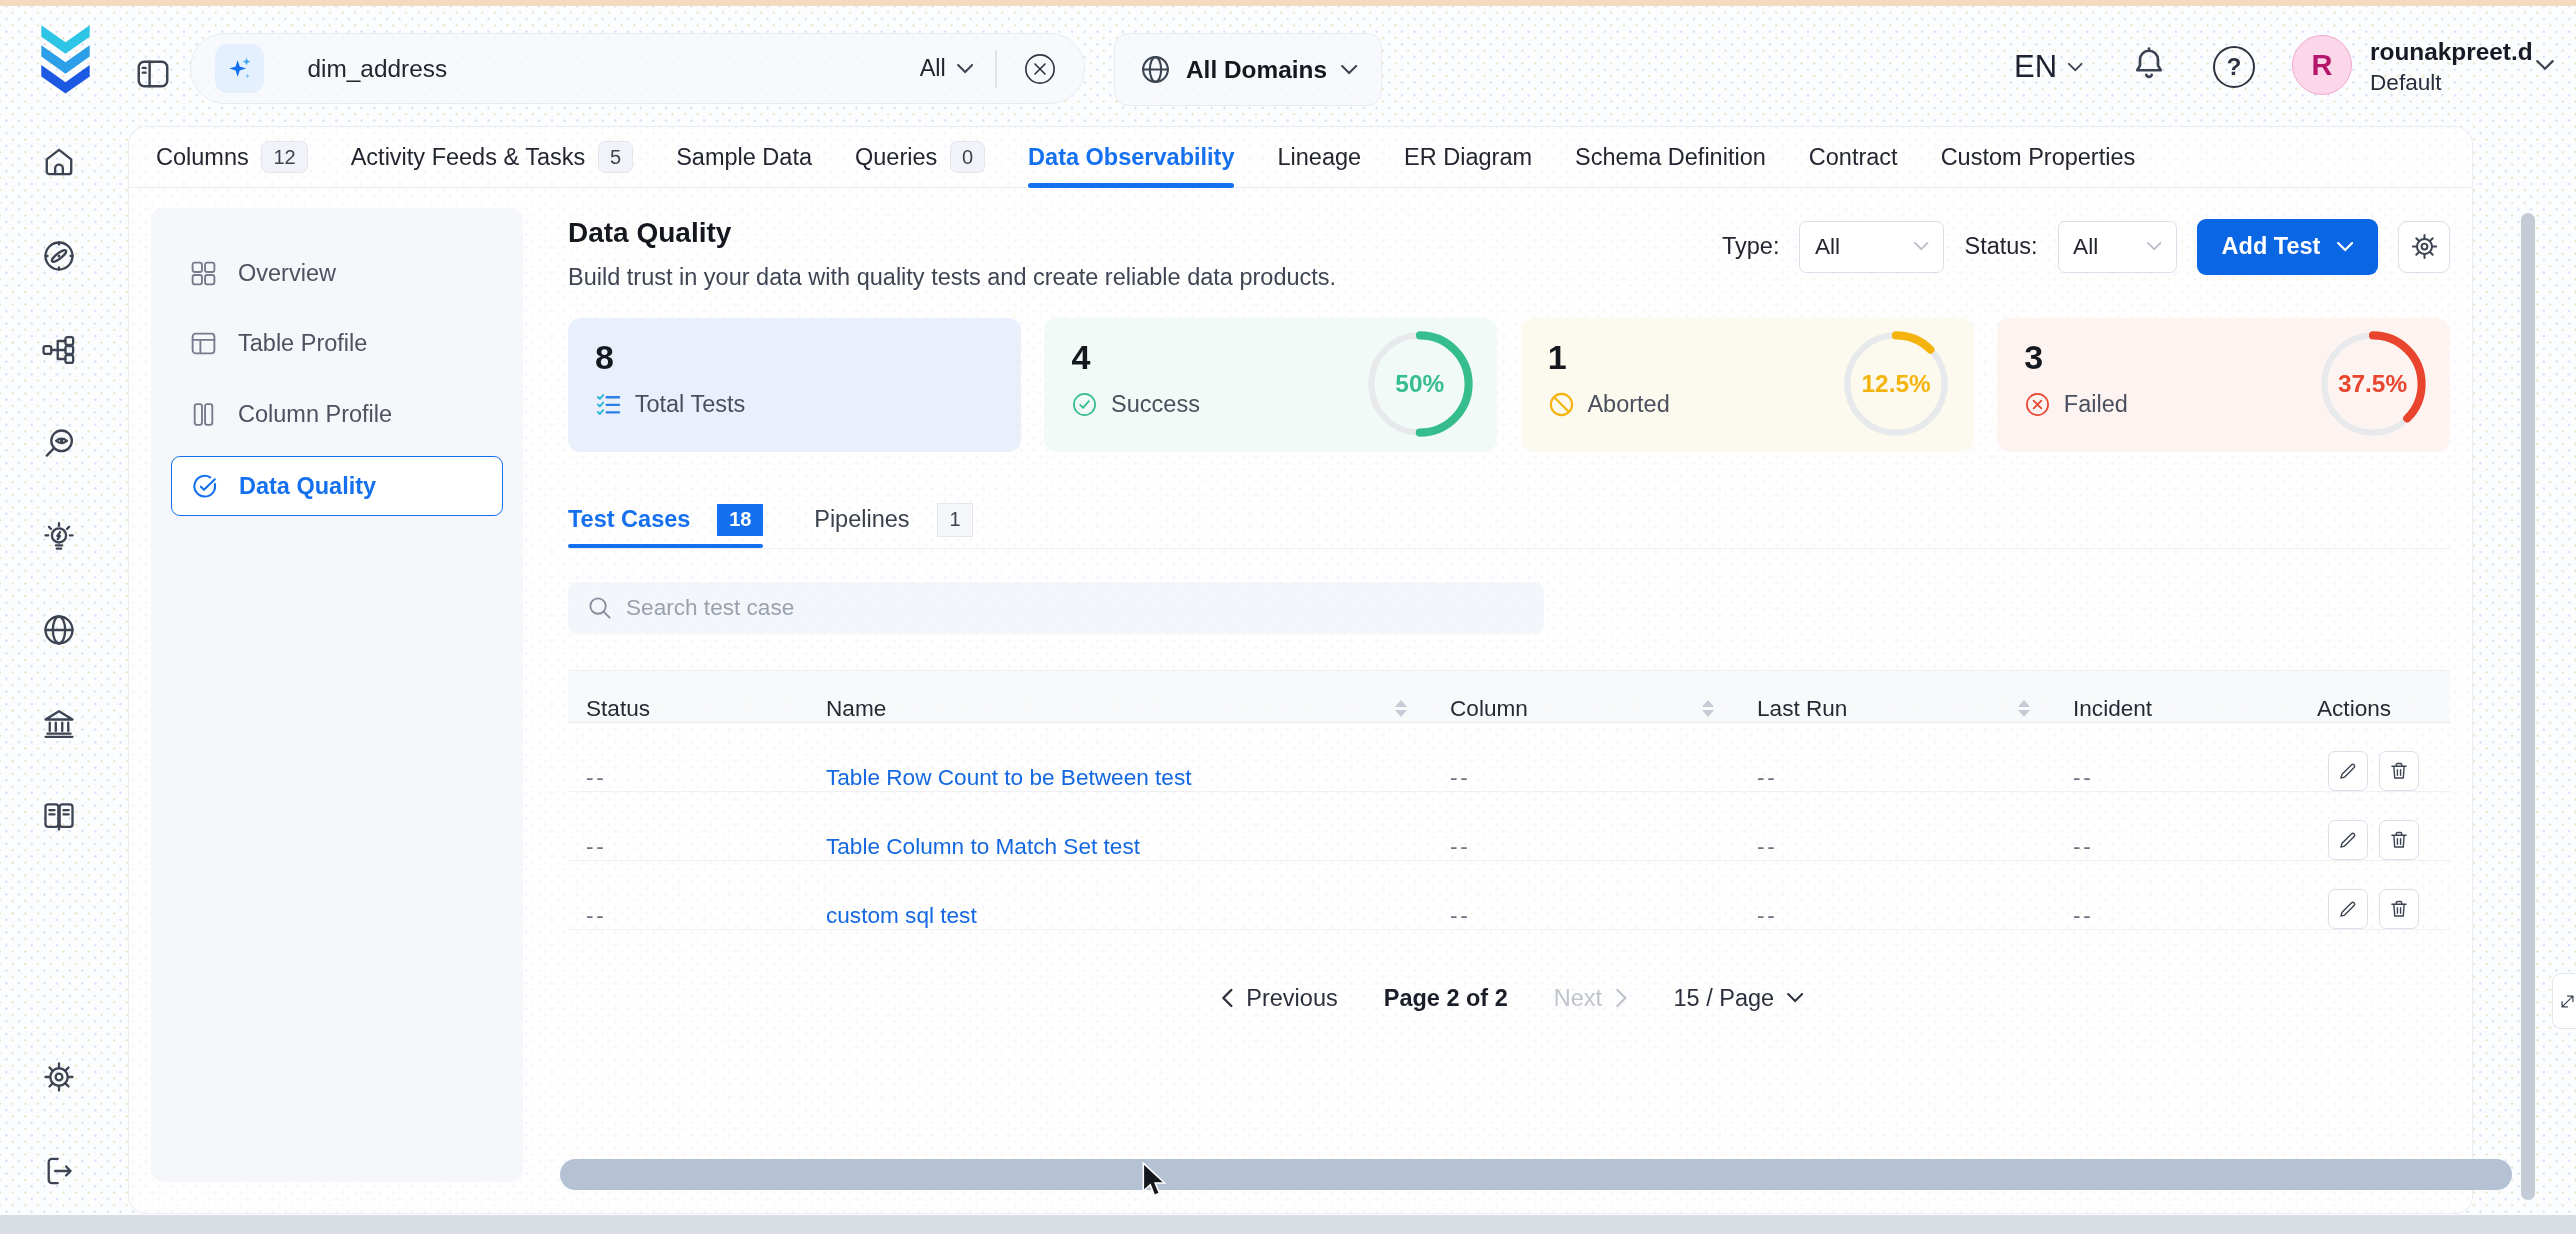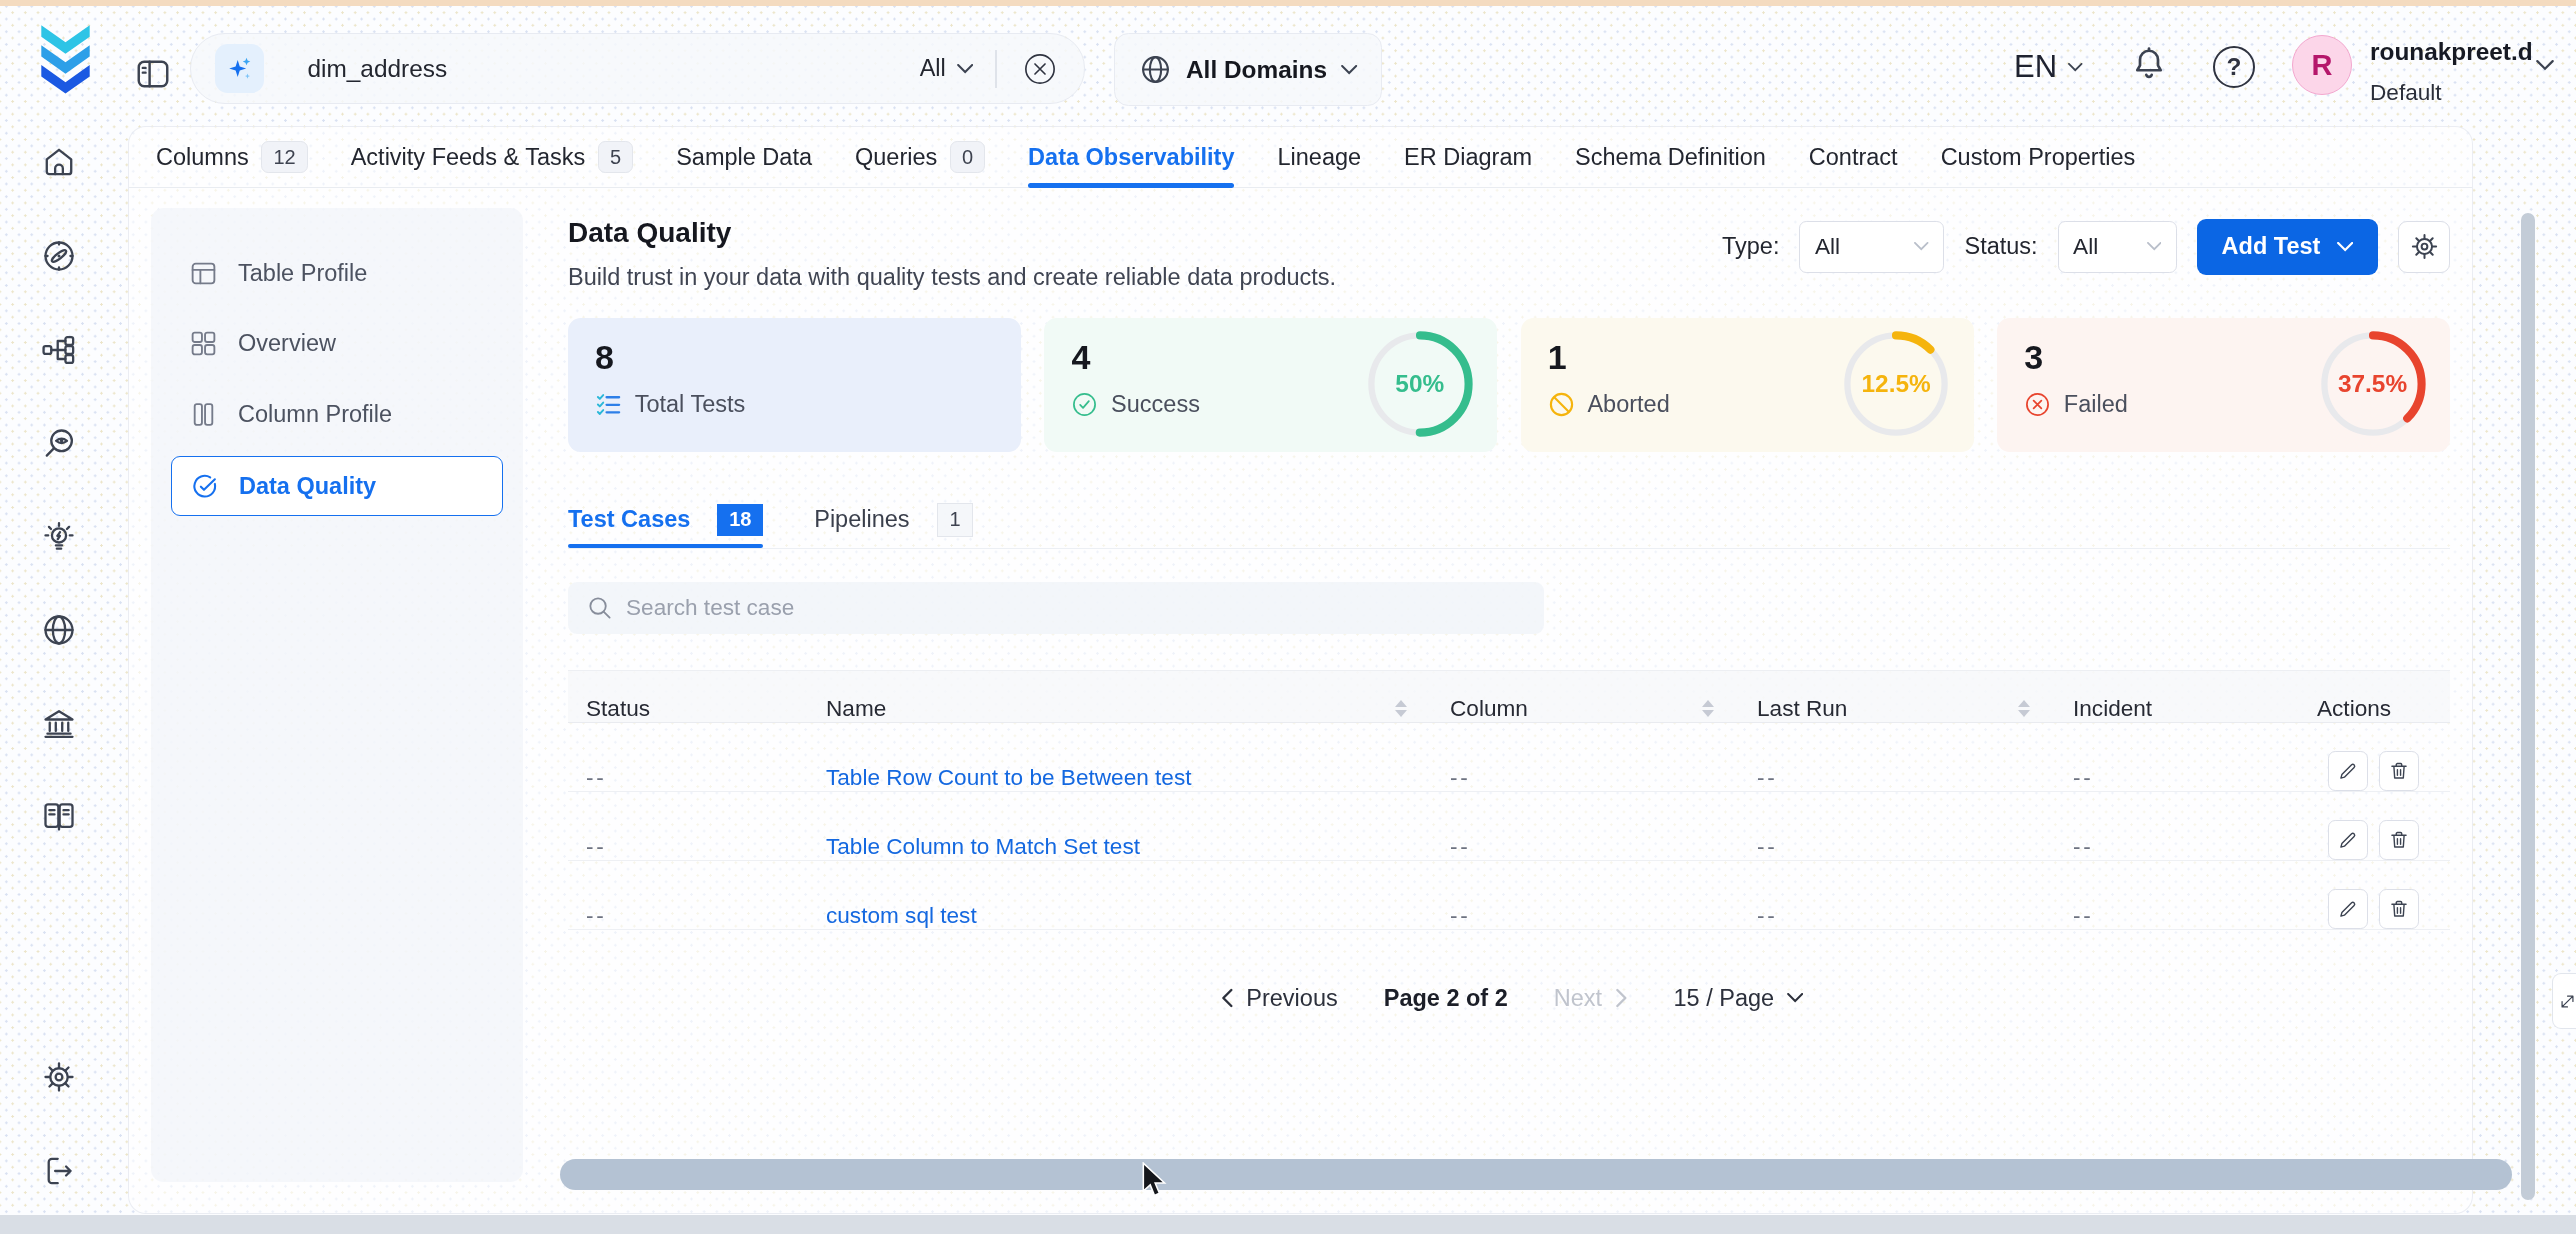--- a/index.html
+++ b/index.html
@@ -32,21 +32,21 @@
   .domains{position:absolute;left:1114px;top:27px;height:71px;border-radius:14.5px;border:1.4px solid #e8ebf2;
     background:rgba(246,248,252,.85);display:flex;align-items:center;gap:14.5px;padding:0 23.5px;font-size:24.4px;font-weight:600;color:#16181f}
   .lang{position:absolute;left:2014px;top:43px;display:flex;align-items:center;gap:11px;font-size:31px;font-weight:500;color:#1e2230}
   .bell-btn{position:absolute;left:2128px;top:38px;background:none;border:none;padding:0}
   .help-btn{position:absolute;left:2213px;top:40px;width:42px;height:42px;border:2px solid #2f3340;border-radius:50%;
     display:flex;align-items:center;justify-content:center;font-size:24.4px;font-weight:600;color:#2f3340;background:none}
   .avatar{position:absolute;left:2292px;top:29px;width:60px;height:60px;border-radius:50%;background:#fcd6e9;border:1.8px solid #f3a7cf;
     display:flex;align-items:center;justify-content:center;font-size:29px;font-weight:700;color:#b5176b;box-sizing:border-box}
   .user-names{position:absolute;left:2370px;top:31px;line-height:1.2}
   .user-names .nm{font-size:24.4px;font-weight:700;color:#171a24}
-  .user-names .tm{font-size:22.6px;color:#2a2e3a;margin-top:12px}
+  .user-names .tm{font-size:22.6px;color:#2a2e3a;margin-top:2px}
   .user-caret{position:absolute;left:2536px;top:54px}
 
   
   .panel{position:absolute;left:128px;top:126px;width:2345px;height:1088px;border-radius:18px;
     background:rgba(255,255,255,.58);border:0.9px solid rgba(226,230,238,.7);box-sizing:border-box}
   .etabs{height:60px;border-bottom:1.4px solid #e9ecf1;display:flex;align-items:center;gap:43px;padding:0 27px}
   .etab{display:flex;align-items:center;gap:12.7px;height:100%;position:relative;font-size:23.5px;font-weight:500;color:#23262f;cursor:pointer}
   .etab.active{color:#1570ef;font-weight:700}
   .etab.active::after{content:"";position:absolute;left:0;right:0;bottom:-0.9px;height:4.5px;border-radius:2.7px;background:#1570ef}
   .cbadge{font-size:20px;padding:3.6px 11px;border-radius:7.2px;background:rgba(240,242,247,.9);border:0.9px solid #e3e6ec;color:#3e4350}
@@ -342,36 +342,36 @@
         <span>Custom Properties</span>
       </div>
   </div>
 
   <div class="content">
 
     <aside class="subnav">
       <div class="nav-item">
         <span class="nicon">
             <svg width="29" height="29" viewBox="0 0 28 28">
-              <rect class="stroke" x="3.5" y="4.5" width="21" height="19" rx="3"></rect>
-              <path class="stroke" d="M3.5 10.5 H24.5 M11 10.5 V23.5"></path>
-            </svg>
-          </span>
-        <span>Table Profile</span>
-      </div>
-      <div class="nav-item">
-        <span class="nicon">
-            <svg width="29" height="29" viewBox="0 0 28 28">
               <rect class="stroke" x="3.5" y="3.5" width="9" height="9" rx="2"></rect>
               <rect class="stroke" x="15.5" y="3.5" width="9" height="9" rx="2"></rect>
               <rect class="stroke" x="3.5" y="15.5" width="9" height="9" rx="2"></rect>
               <rect class="stroke" x="15.5" y="15.5" width="9" height="9" rx="2"></rect>
             </svg>
           </span>
         <span>Overview</span>
+      </div>
+      <div class="nav-item">
+        <span class="nicon">
+            <svg width="29" height="29" viewBox="0 0 28 28">
+              <rect class="stroke" x="3.5" y="4.5" width="21" height="19" rx="3"></rect>
+              <path class="stroke" d="M3.5 10.5 H24.5 M11 10.5 V23.5"></path>
+            </svg>
+          </span>
+        <span>Table Profile</span>
       </div>
       <div class="nav-item">
         <span class="nicon">
             <svg width="29" height="29" viewBox="0 0 28 28">
               <rect class="stroke" x="5.5" y="4" width="7" height="20" rx="2"></rect>
               <rect class="stroke" x="15.5" y="4" width="7" height="20" rx="2"></rect>
             </svg>
           </span>
         <span>Column Profile</span>
       </div>

